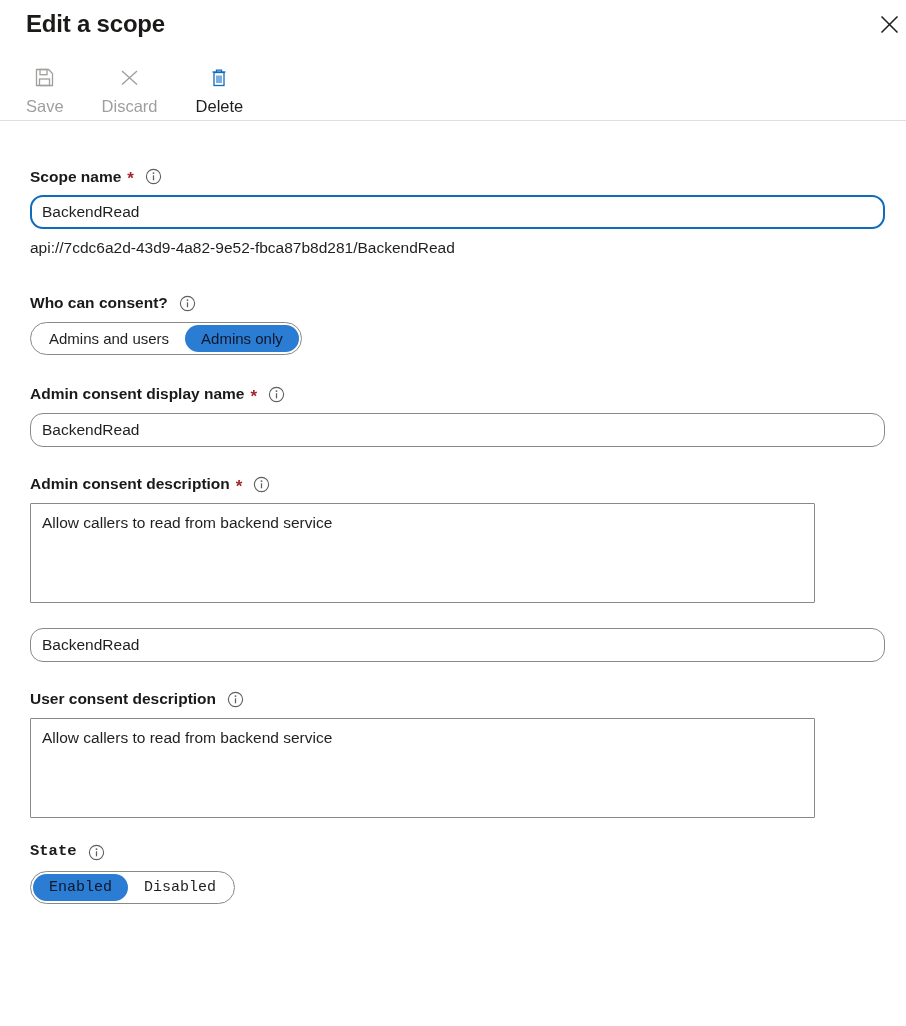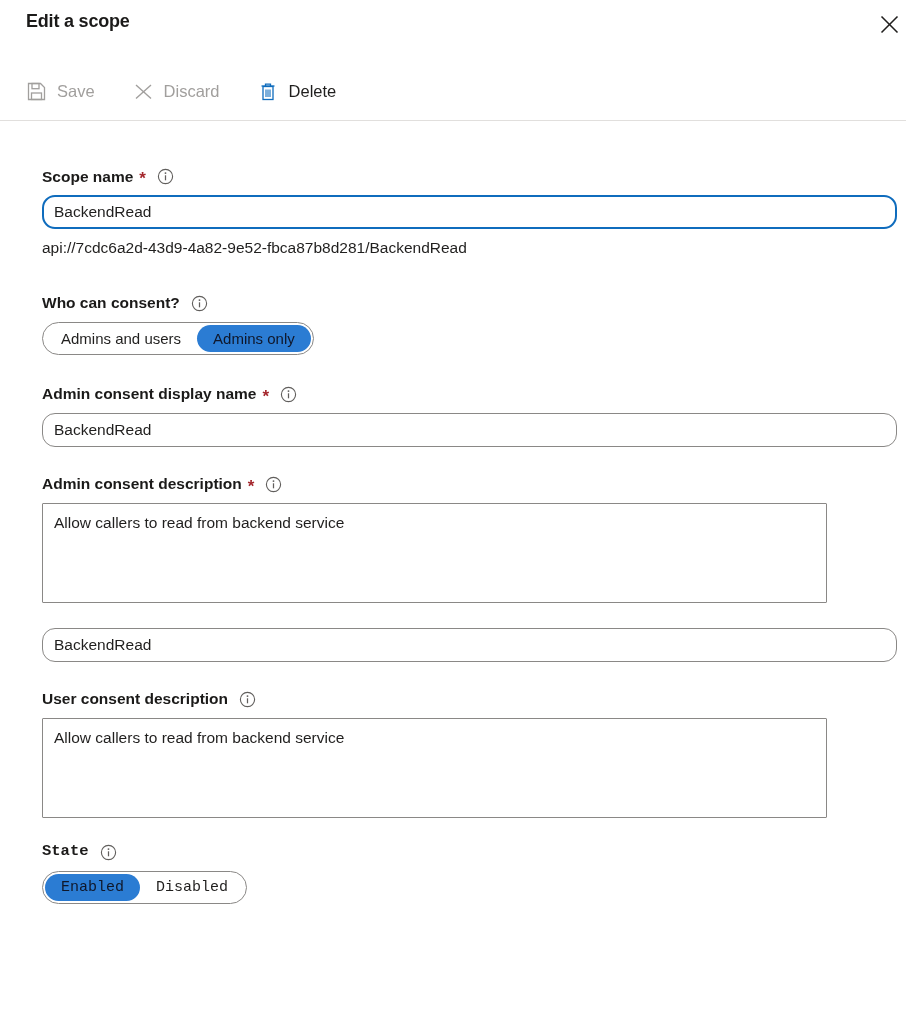--- a/index.html
+++ b/index.html
@@ -19,21 +19,21 @@
 
   
   .panel-header {
     position: relative;
     height: 62px;
     padding: 0 26px;
     display: flex;
     align-items: flex-start;
   }
   .panel-title {
-    font-size: 18px;
+    font-size: 24px;
     font-weight: bold;
     letter-spacing: -0.2px;
     line-height: 1;
     margin-top: 12px;
     color: #1b1a19;
   }
   .close-btn {
     position: absolute;
     right: 0px;
     top: 8px;
@@ -59,41 +59,42 @@
   .cmd {
     display: flex;
     align-items: center;
     gap: 10px;
     padding: 6px 14px 6px 0px;
     margin-right: 24px;
     cursor: pointer;
     background: transparent;
     border: none;
     font-family: inherit;
+    flex-direction: column;
   }
   .cmd .cmd-label {
     font-size: 16.5px;
     line-height: 1;
   }
   .cmd.disabled { cursor: default; }
   .cmd.disabled .cmd-label { color: #a19f9d; }
   .cmd.enabled .cmd-label { color: #201f1e; }
   .cmd-icon { display: flex; align-items: center; justify-content: center; }
 
   .divider {
     height: 1px;
     background: #e1dfdd;
     width: 100%;
   }
 
   
   .form-body {
     padding: 0 26px;
   }
-  .field { margin: 16px; }
+  .field { margin: 4px; }
   .field-label-row {
     display: flex;
     align-items: center;
     gap: 0px;
   }
   .field-label {
     font-size: 15.5px;
     font-weight: bold;
     color: #1b1a19;
     line-height: 1;

